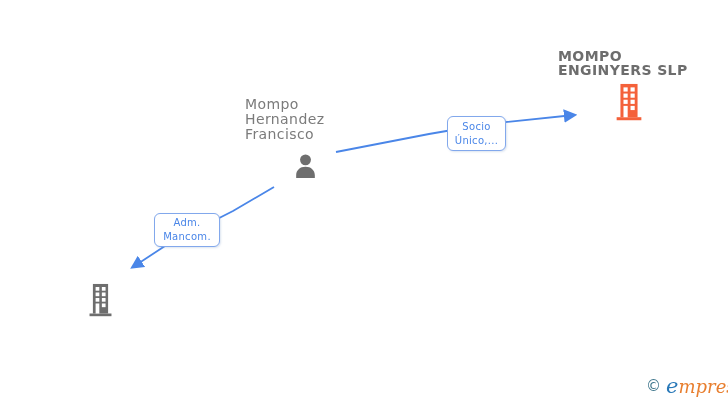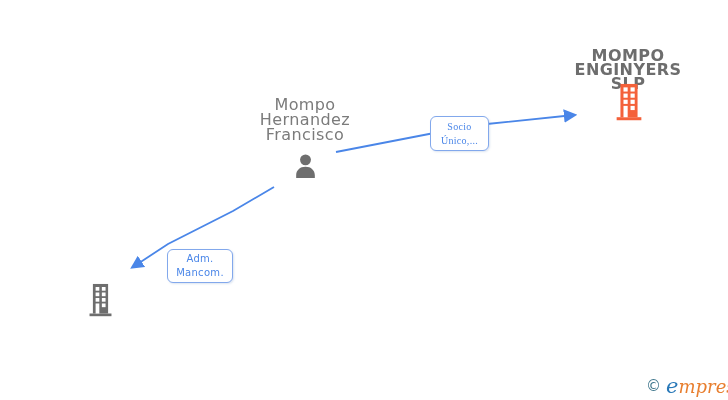--- a/index.html
+++ b/index.html
@@ -2,22 +2,22 @@
 <html><head>
 <meta charset="utf-8">
 <style>
   html,body{margin:0;padding:0;background:#fff;}
   .canvas{
     position:relative;width:728px;height:400px;background:#ffffff;
     font-family:"DejaVu Sans","Liberation Sans",sans-serif;overflow:hidden;
   }
   .lines-layer{position:absolute;left:0;top:0;width:728px;height:400px;}
   .node-label{
-    position:absolute;text-align:center;color:#7b7b7b;
-    font-size:16px;line-height:15px;white-space:pre-line;letter-spacing:0.4px;
+    position:absolute;text-align:left;color:#7b7b7b;
+    font-size:14px;line-height:15px;white-space:pre-line;letter-spacing:0.4px;
   }
   .node-label.bold{font-weight:bold;color:#6d6d6d;line-height:14px;}
   .icon-box{position:absolute;}
   .rel-label{
     position:absolute;display:flex;align-items:center;justify-content:center;
     background:#ffffff;border:1px solid #82a8ec;border-radius:6px;
     color:#4a86e8;font-size:10px;line-height:14px;text-align:center;
     white-space:pre-line;box-shadow:1px 1px 2px rgba(120,150,200,0.25);
     letter-spacing:0.3px;cursor:pointer;
   }
@@ -88,23 +88,23 @@
         <rect x="10.2" y="11.1" width="4.4" height="4.4"></rect>
         <rect x="17.6" y="11.1" width="4.4" height="4.4"></rect>
         <rect x="10.2" y="17.6" width="4.4" height="4.4"></rect>
         <rect x="17.6" y="17.6" width="4.4" height="4.4"></rect>
         <rect x="17.6" y="24.1" width="4.4" height="4.4"></rect>
         <rect x="10.2" y="24.1" width="4.4" height="11.9"></rect>
       </g>
     </svg>
   </div>
 
-  <div class="rel-label" style="left:430px;top:116px;width:57px;height:33px;font-family:Liberation Serif, serif;">Socio
+  <div class="rel-label" style="left:447px;top:116px;width:57px;height:33px;">Socio
 Único,...</div>
-  <div class="rel-label" style="left:167px;top:213px;width:64px;height:32px;margin-top:36px;">Adm.
+  <div class="rel-label" style="left:154px;top:213px;width:64px;height:32px;">Adm.
 Mancom.</div>
 
   <div class="footer-logo">
     <span class="copyright-glyph">©</span>
     <span class="brand"><span class="initial">e</span><span class="rest">mpresia</span></span>
   </div>
 
 </div>
 
 </body></html>

